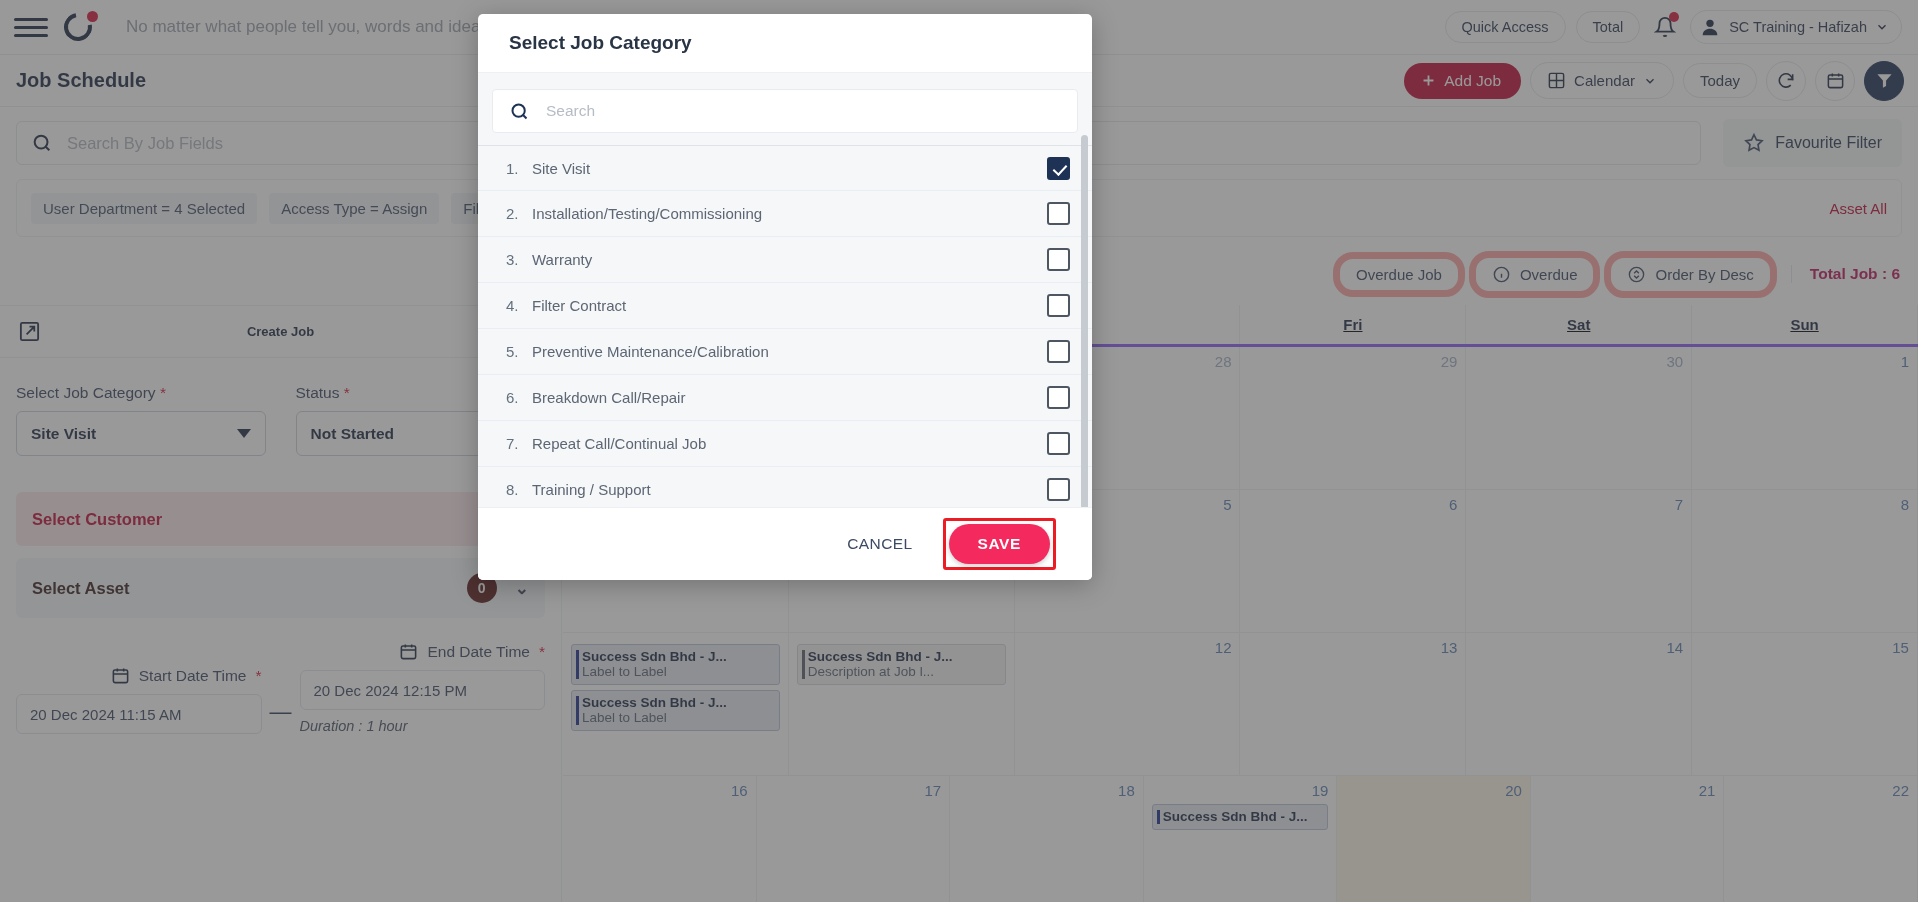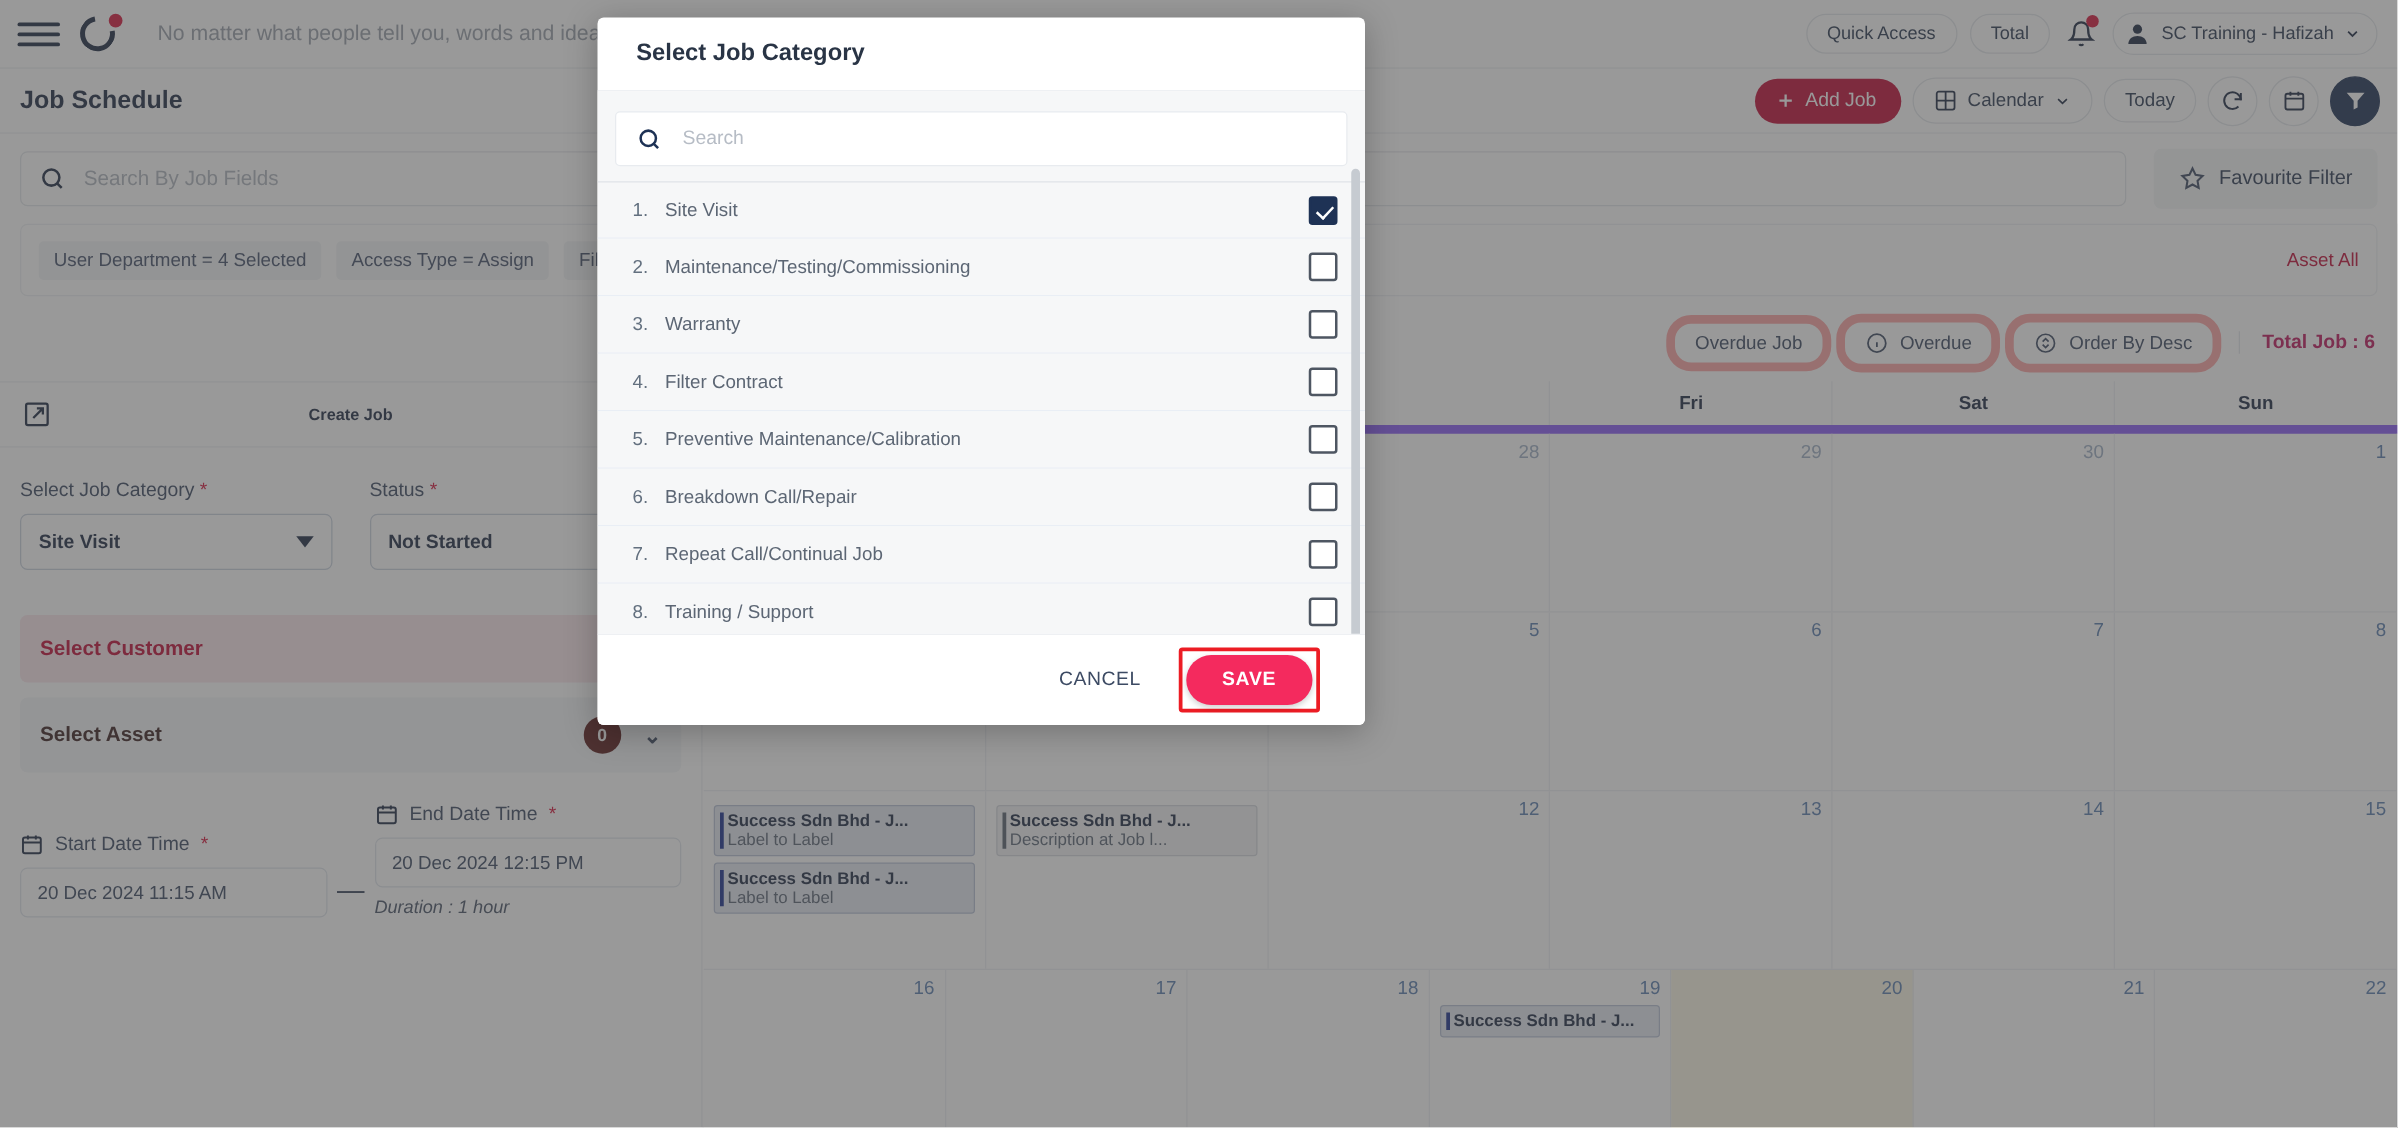--- a/index.html
+++ b/index.html
@@ -130,29 +130,29 @@
     margin:12px 0 0 0; background:#f4f6f8; border-radius:6px; height:60px;
     display:flex; align-items:center; padding:0 16px; font-size:16.5px; font-weight:bold; color:#3a2020;
   }
   .asset-count {
     margin-left:auto; width:30px;height:30px;border-radius:50%;background:#5a1a1a;color:#fff;
     display:flex;align-items:center;justify-content:center;font-size:14px;
   }
   .asset-chev { margin-left:18px; color:#3c4a63; font-size:17px; }
   .daterow { display:flex; align-items:flex-end; gap:8px; margin-top:24px; }
   .dcol { flex:1; }
-  .dlabel { display:flex; align-items:center; gap:9px; font-size:15.5px; color:#3c4a63; margin-bottom:9px; }
+  .dlabel { display:flex; align-items:center; gap:9px; font-size:15.5px; color:#3c4a63; margin-bottom:9px;justify-content:flex-end; }
   .dinput { height:40px; border:1px solid #e0e5ec; border-radius:6px; display:flex; align-items:center;
     padding:0 13px; font-size:15px; color:#3c4a63; }
   .dash { font-size:22px; color:#2c3a52; padding-bottom:9px; }
   .duration { font-size:14.5px; font-style:italic; color:#4a5568; margin-top:8px; }
 
   
   .calendar { position:absolute; left:563px; top:305px; width:1355px; height:597px; background:#fff; }
-  .cal-head { display:flex; height:42px; border-bottom:7px solid #8b5cf6; }
+  .cal-head { display:flex; height:42px; border-bottom:3px solid #8b5cf6;text-decoration:underline; }
   .cal-head div { flex:1; display:flex; align-items:center; justify-content:center;
     font-size:15px; font-weight:bold; color:#1e2a44; border-right:1px solid #eef0f3; }
   .cal-row { display:flex; height:143px; border-bottom:1px solid #eef0f3; }
   .cal-cell { flex:1; border-right:1px solid #eef0f3; padding:6px 8px; position:relative; }
   .cal-cell.today { background:#fbf7e4; }
   .daynum { text-align:right; font-size:15px; color:#5b7fb0; }
   .daynum.muted { color:#9fb0c6; }
   .ev {
     border:1px solid #b8c2d6; border-radius:3px; background:#e5e9f2;
     padding:4px 6px 5px 10px; margin-top:5px; position:relative; overflow:hidden;
@@ -536,21 +536,21 @@
         </div>
       </div>
       <div class="list">
         <div class="lrow">
           <span class="lnum">1.</span>
           <span class="llabel">Site Visit</span>
           <span class="cbx on"></span>
         </div>
         <div class="lrow">
           <span class="lnum">2.</span>
-          <span class="llabel">Maintenance/Testing/Commissioning</span>
+          <span class="llabel">Installation/Testing/Commissioning</span>
           <span class="cbx"></span>
         </div>
         <div class="lrow">
           <span class="lnum">3.</span>
           <span class="llabel">Warranty</span>
           <span class="cbx"></span>
         </div>
         <div class="lrow">
           <span class="lnum">4.</span>
           <span class="llabel">Filter Contract</span>

